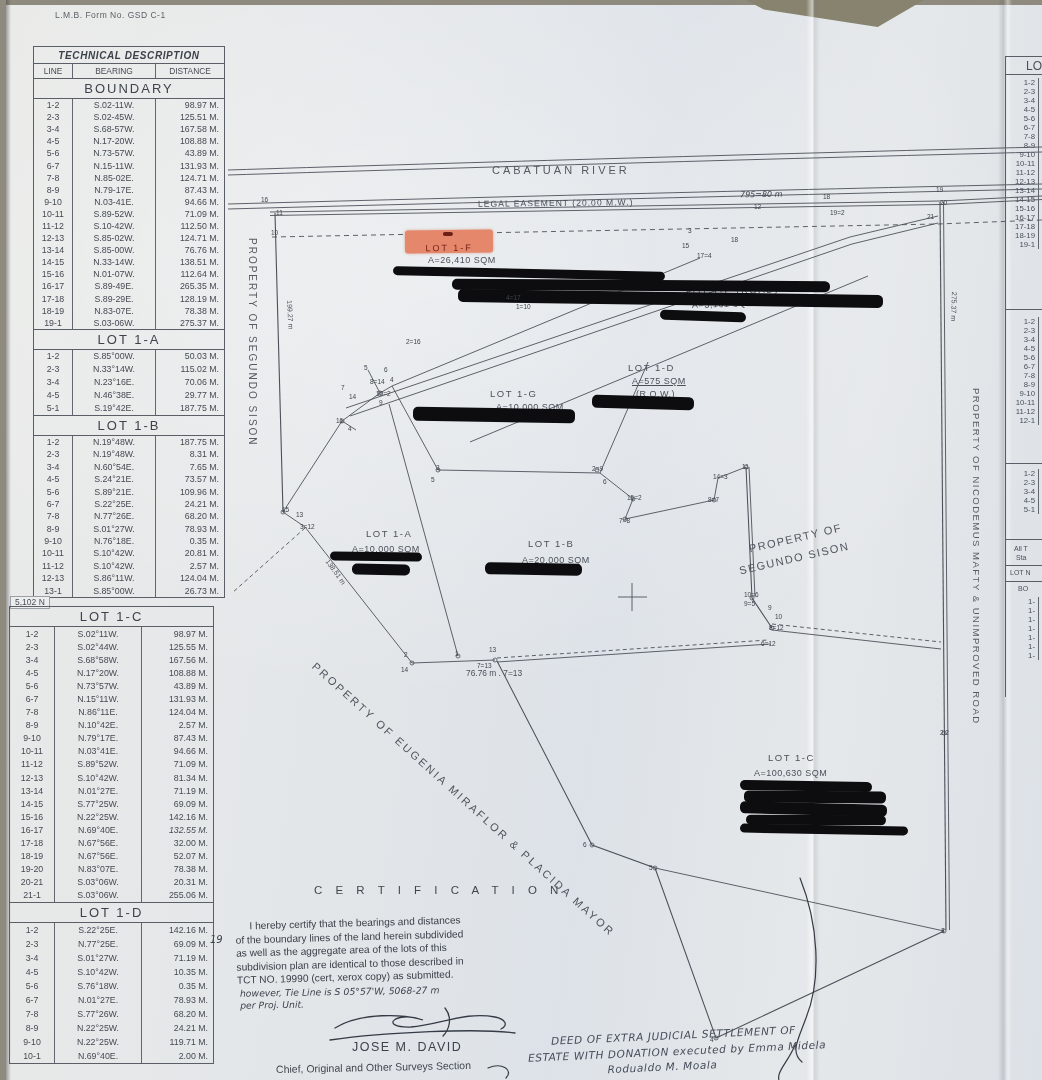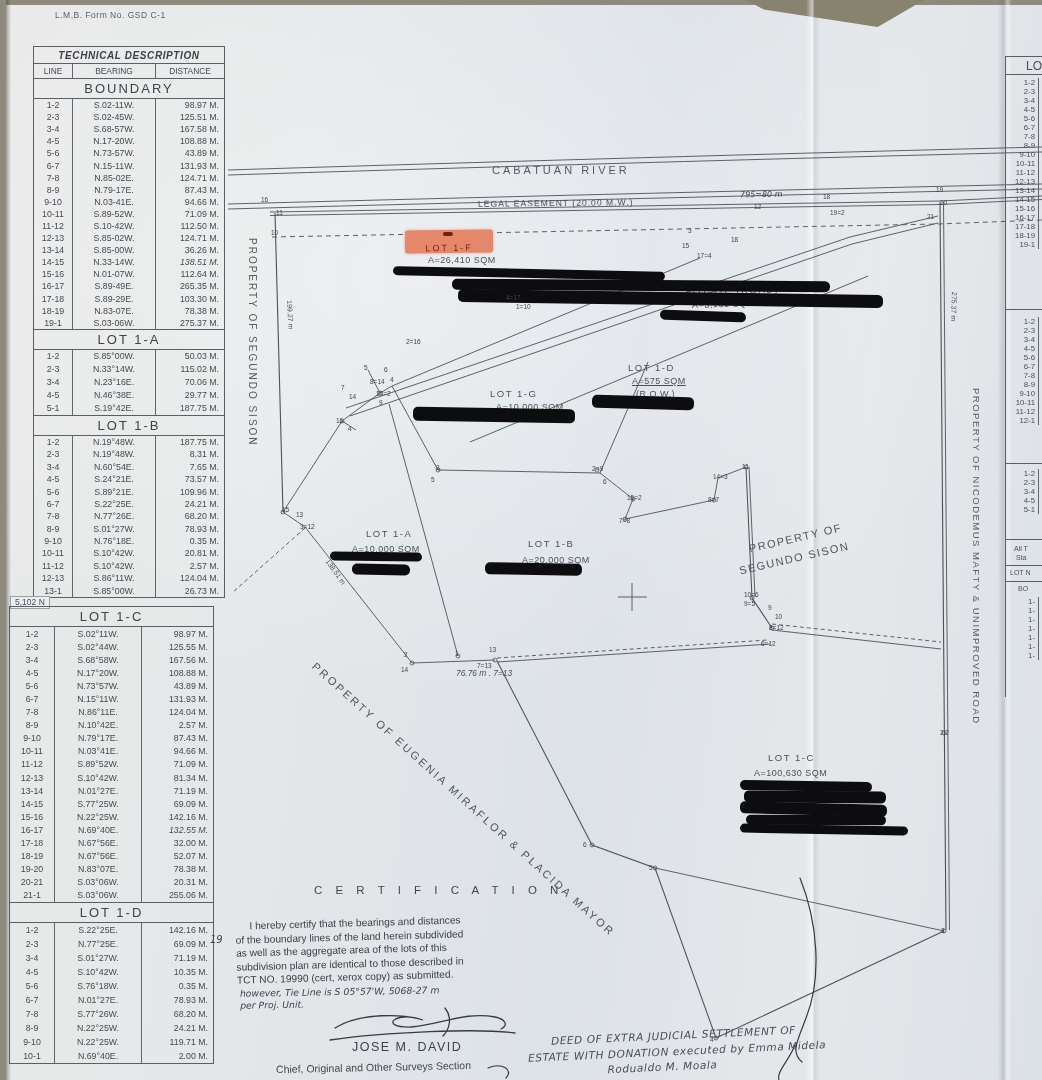--- a/index.html
+++ b/index.html
@@ -165,41 +165,41 @@
               <td class="c2" style="height: 12.1px;">112.50 M.</td>
             </tr>
             <tr>
               <td class="c0" style="height: 12.1px;">12-13</td>
               <td class="c1" style="height: 12.1px;">S.85-02W.</td>
               <td class="c2" style="height: 12.1px;">124.71 M.</td>
             </tr>
             <tr>
               <td class="c0" style="height: 12.1px;">13-14</td>
               <td class="c1" style="height: 12.1px;">S.85-00W.</td>
-              <td class="c2" style="height: 12.1px;">36.26 M.</td>
+              <td class="c2" style="height: 12.1px;">76.76 M.</td>
             </tr>
             <tr>
               <td class="c0" style="height: 12.1px;">14-15</td>
               <td class="c1" style="height: 12.1px;">N.33-14W.</td>
-              <td class="c2" style="height: 12.1px; font-style: italic;">138.51 M.</td>
+              <td class="c2" style="height: 12.1px;">138.51 M.</td>
             </tr>
             <tr>
               <td class="c0" style="height: 12.1px;">15-16</td>
               <td class="c1" style="height: 12.1px;">N.01-07W.</td>
               <td class="c2" style="height: 12.1px;">112.64 M.</td>
             </tr>
             <tr>
               <td class="c0" style="height: 12.1px;">16-17</td>
               <td class="c1" style="height: 12.1px;">S.89-49E.</td>
               <td class="c2" style="height: 12.1px;">265.35 M.</td>
             </tr>
             <tr>
               <td class="c0" style="height: 12.1px;">17-18</td>
               <td class="c1" style="height: 12.1px;">S.89-29E.</td>
-              <td class="c2" style="height: 12.1px;">103.30 M.</td>
+              <td class="c2" style="height: 12.1px;">128.19 M.</td>
             </tr>
             <tr>
               <td class="c0" style="height: 12.1px;">18-19</td>
               <td class="c1" style="height: 12.1px;">N.83-07E.</td>
               <td class="c2" style="height: 12.1px;">78.38 M.</td>
             </tr>
             <tr>
               <td class="c0" style="height: 12.1px;">19-1</td>
               <td class="c1" style="height: 12.1px;">S.03-06W.</td>
               <td class="c2" style="height: 12.1px;">275.37 M.</td>
@@ -582,21 +582,21 @@
 
   <div class="mlbl lot-name" style="left:768px;top:752px;">LOT 1-C</div>
   <div class="mlbl lot-area" style="left:754px;top:768px;">A=100,630 SQM</div>
 
   <div class="mlbl vlbl" style="left:258px;top:238px;font-size:10px;letter-spacing:2px;transform:rotate(90deg);color:#575c64;">PROPERTY  OF  SEGUNDO  SISON</div>
   <div class="mlbl vlbl" style="left:982px;top:388px;font-size:9.5px;letter-spacing:1.5px;transform:rotate(90deg);color:#575c64;">PROPERTY  OF  NICODEMUS  MAFTY  &amp;  UNIMPROVED  ROAD</div>
   <div class="mlbl vlbl" style="left:318px;top:660px;font-size:11px;letter-spacing:2.5px;transform:rotate(42deg);color:#50555e;">PROPERTY OF EUGENIA MIRAFLOR &amp; PLACIDA MAYOR</div>
   <div class="mlbl" style="left:748px;top:532px;font-size:11px;letter-spacing:1.5px;transform:rotate(-13deg);color:#50555e;">PROPERTY OF</div>
   <div class="mlbl" style="left:738px;top:552px;font-size:11px;letter-spacing:1.5px;transform:rotate(-13deg);color:#50555e;">SEGUNDO SISON</div>
 
-  <div class="mlbl" style="left:456px;top:668px;font-size:8.4px;font-style:italic;">76.76 m .  7=13</div>
+  <div class="mlbl" style="left:466px;top:668px;font-size:8.4px;">76.76 m .  7=13</div>
   <div class="mlbl vlbl" style="left:293px;top:300px;font-size:7px;transform:rotate(87deg);">199.27 m</div>
   <div class="mlbl vlbl" style="left:330px;top:558px;font-size:7px;transform:rotate(54deg);">138.51 m</div>
   <div class="mlbl vlbl" style="left:958px;top:292px;font-size:7px;transform:rotate(92deg);">275.37 m</div>
   <div class="mlbl hand" style="left:740px;top:190px;font-size:8px;transform:rotate(-1deg);">795=80 m</div>
   <div class="mlbl hand" style="left:210px;top:934px;font-size:10px;">19</div>
 
   <div></div>
 
   <div class="redact" style="left:393px;top:269px;width:272px;height:9px;transform:rotate(1.2deg);"></div>
   <div class="redact" style="left:452px;top:280px;width:378px;height:11px;transform:rotate(.4deg);"></div>

